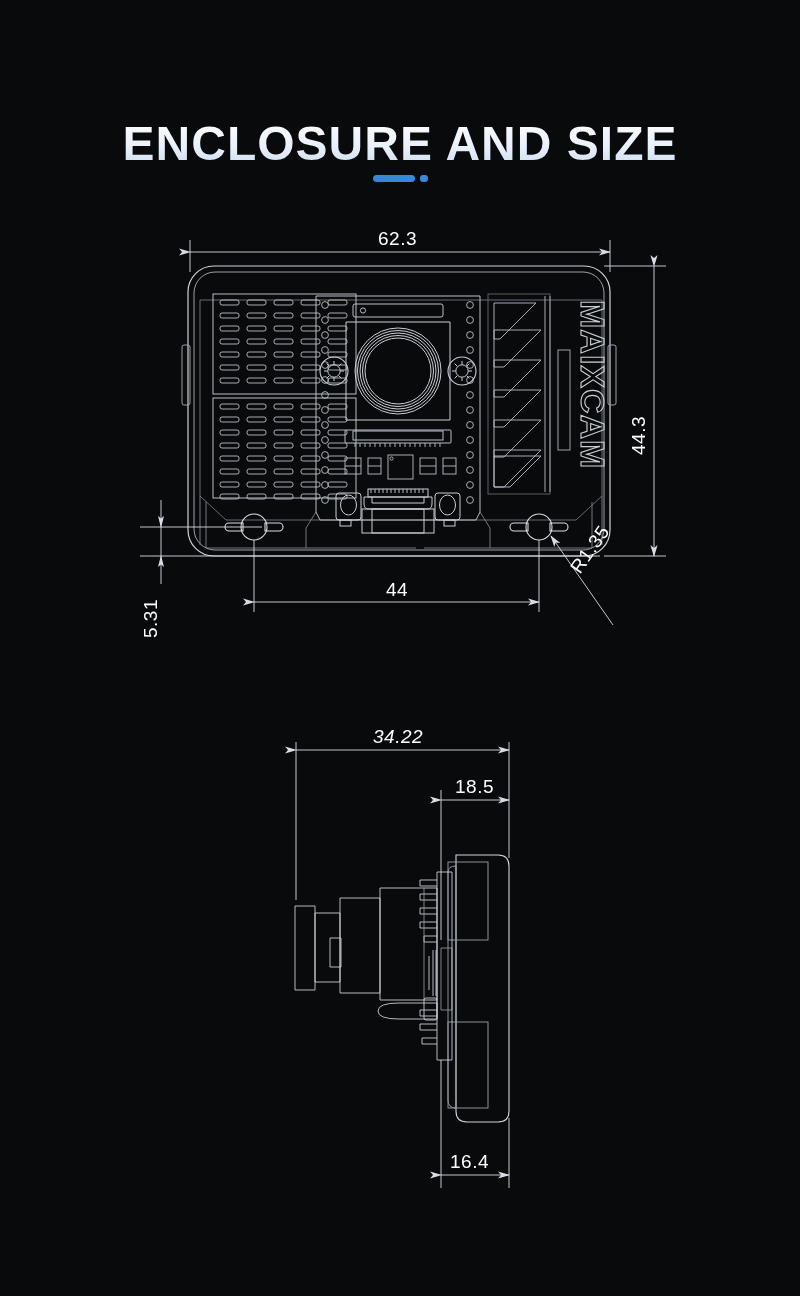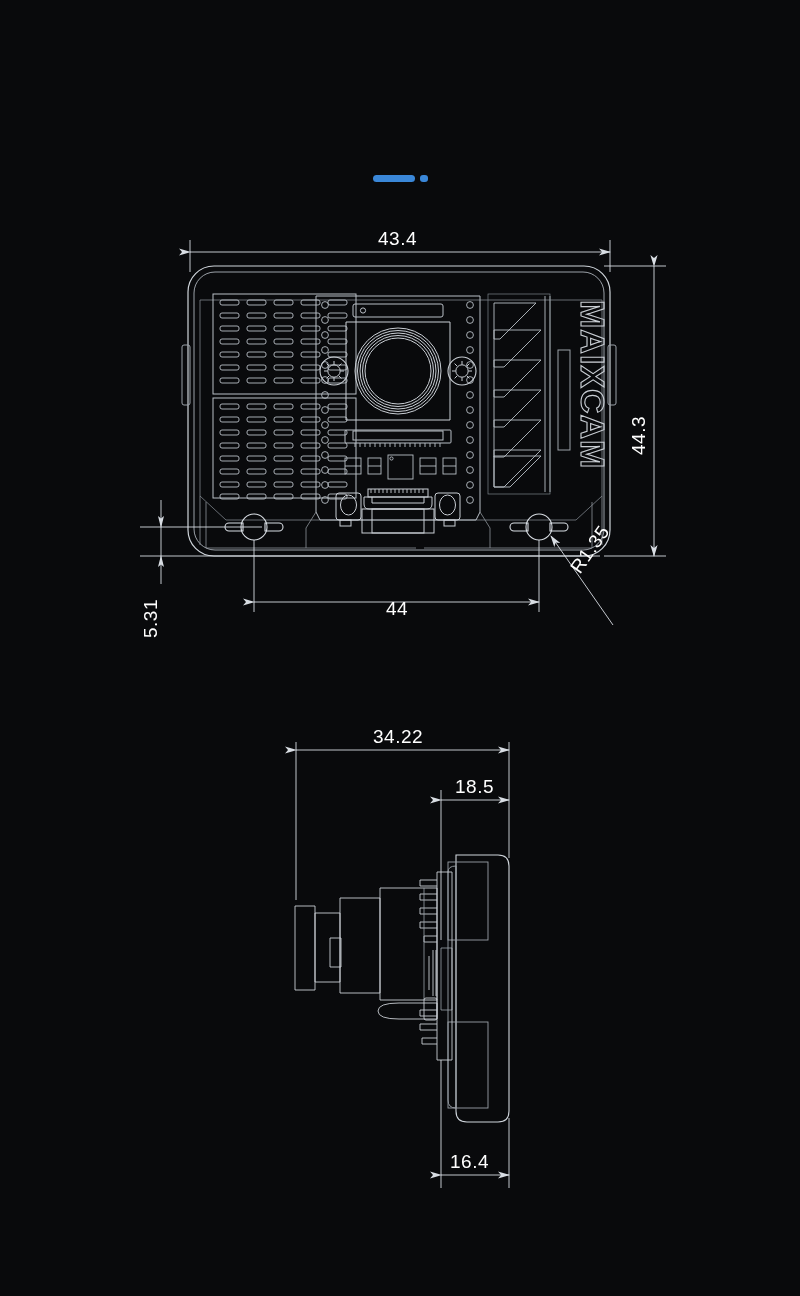--- a/index.html
+++ b/index.html
@@ -31,20 +31,21 @@
     white-space:nowrap;font-family:"Liberation Sans", sans-serif;
   }
   .rot90{transform:rotate(-90deg);transform-origin:left top;}
   .rotR{transform:rotate(-55deg);transform-origin:left top;}
 </style>
 </head>
 <body>
 
 <div class="page">
 
+  <h1 class="title">ENCLOSURE AND SIZE</h1>
 
   <div class="divider">
     <span class="bar"></span>
     <span class="dot"></span>
   </div>
 
   <svg class="svgwrap" width="800" height="1296" viewBox="0 0 800 1296">
     <defs>
       <marker id="ar" markerWidth="12" markerHeight="8" refX="11" refY="4" orient="auto" markerUnits="userSpaceOnUse">
         <path d="M0,0.4 L12,4 L0,7.6 L3,4 Z" fill="#d8dde3"></path>
@@ -357,29 +358,29 @@
           <path d="M441 800 L509 800" marker-start="url(#ar)" marker-end="url(#ar)"></path>
 
           <path d="M441 1060 L441 1188"></path>
           <path d="M509 1118 L509 1188"></path>
           <path d="M441 1175 L509 1175" marker-start="url(#ar)" marker-end="url(#ar)"></path>
         </g>
       </g>
     </g>
   </svg>
 
-  <div class="dim-text" style="left:378px;top:228px;">43.4</div>
+  <div class="dim-text" style="left:378px;top:228px;">62.3</div>
 
   <div class="dim-text rot90" style="left:628px;top:455px;">44.3</div>
 
-  <div class="dim-text" style="left:386px;top:579px;margin-top:19px;">44</div>
+  <div class="dim-text" style="left:386px;top:579px;">44</div>
 
   <div class="dim-text rot90" style="left:140px;top:638px;">5.31</div>
 
   <div class="dim-text rotR" style="left:566px;top:565px;">R1.35</div>
 
-  <div class="dim-text" style="left:373px;top:726px;">34.22</div>
+  <div class="dim-text" style="left:373px;top:726px;font-style:italic;">34.22</div>
 
   <div class="dim-text" style="left:455px;top:776px;">18.5</div>
 
   <div class="dim-text" style="left:450px;top:1151px;">16.4</div>
 
 </div>
 
 </body></html>

